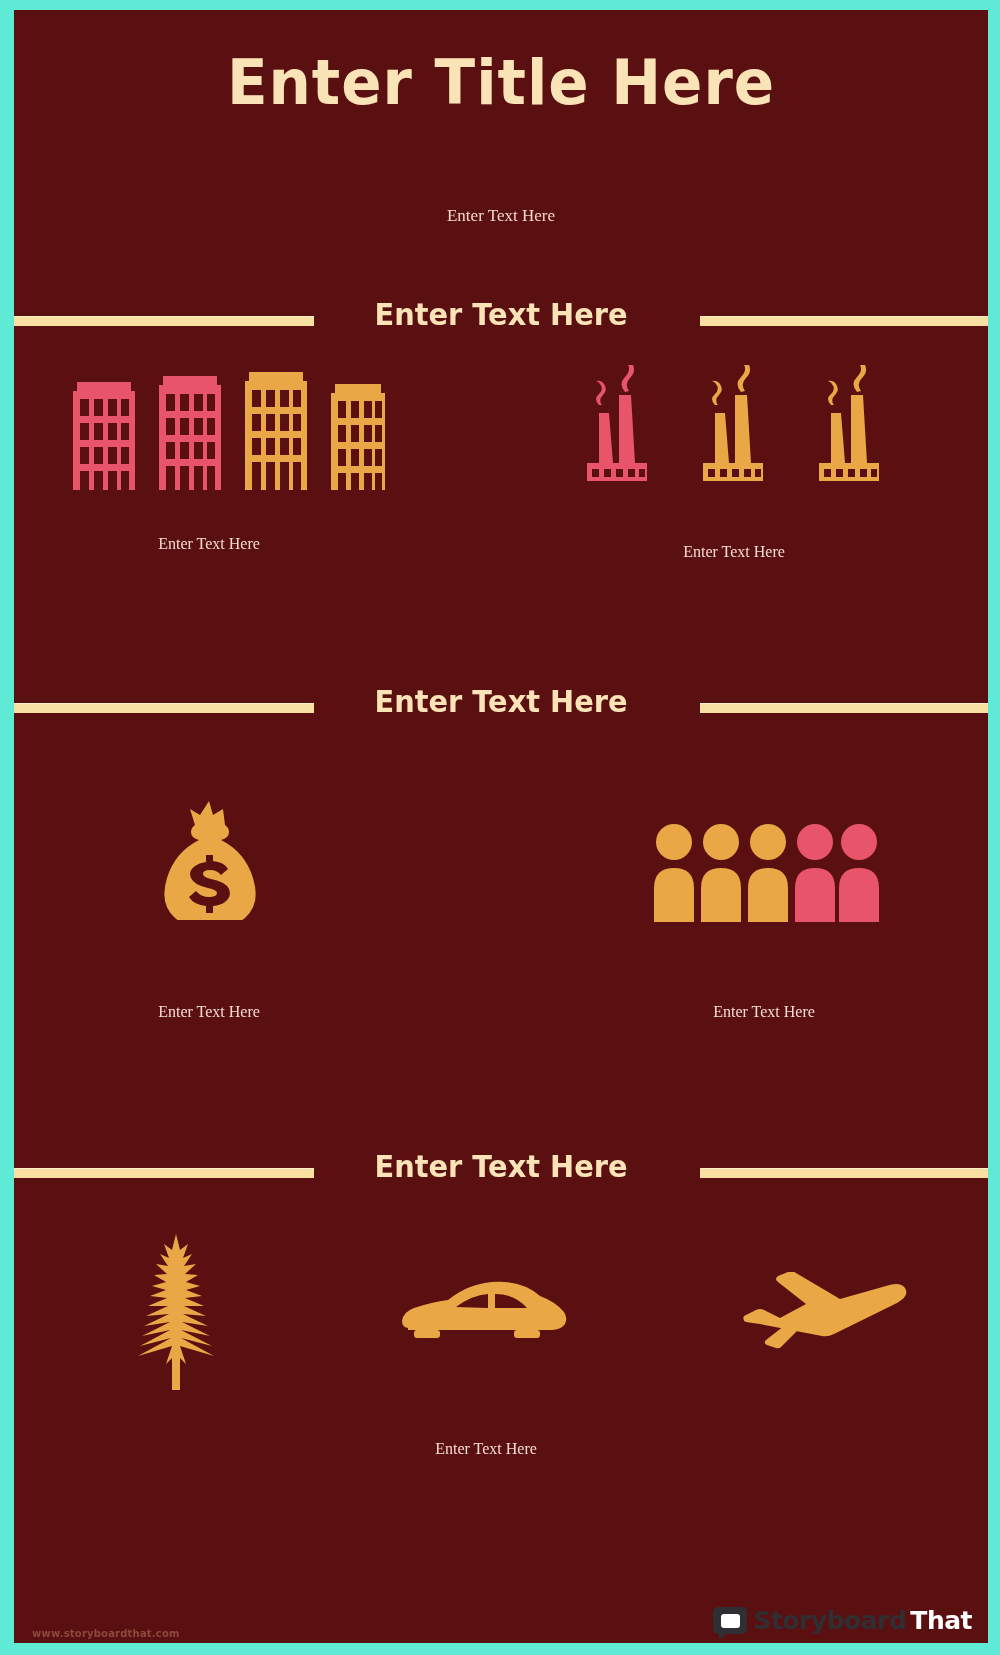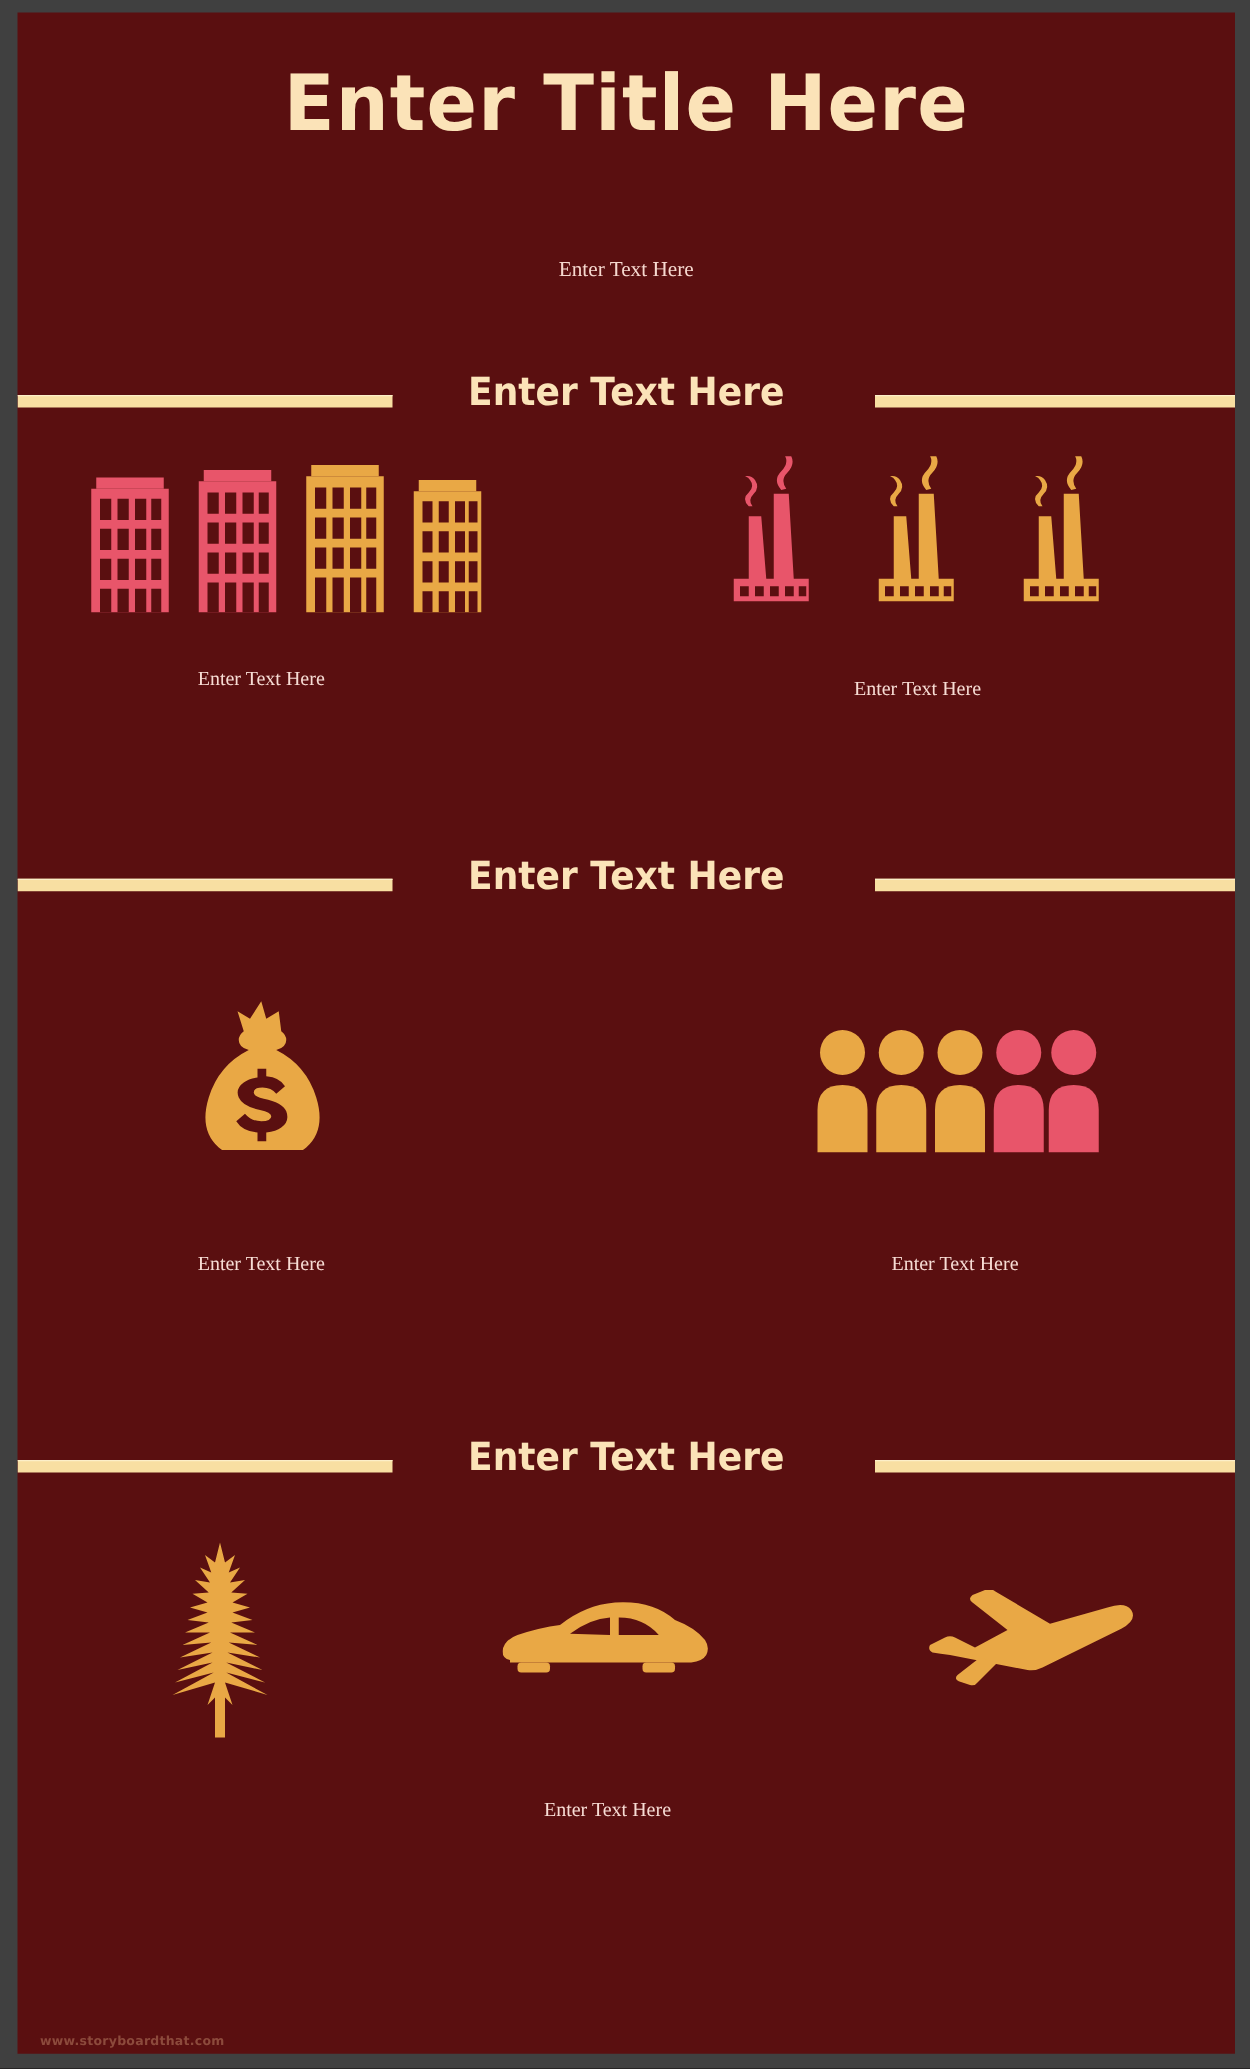--- a/index.html
+++ b/index.html
@@ -1,20 +1,20 @@
 <!DOCTYPE html>
 <html><head>
 <meta charset="utf-8">
 <style>
   html,body{margin:0;padding:0;background:#000;}
   body{width:1000px;height:1655px;font-family:"Liberation Sans",sans-serif;overflow:hidden;}
 
   #poster{
     position:relative;width:1000px;height:1655px;
-    background:#404040;box-sizing:border-box;
+    background:#5eead4;box-sizing:border-box;
     padding:10px 12px 12px 14px;
   }
   #canvas{
     position:relative;width:100%;height:100%;
     background:#5A0F10;overflow:hidden;
   }
 
   
   .title{
     position:absolute;left:0;right:0;top:36px;
@@ -312,15 +312,22 @@
   <div class="iconwrap" style="left:724px;top:1262px;">
     <svg width="170" height="80" viewBox="0 0 170 80" xmlns="http://www.w3.org/2000/svg">
       <path fill="#E9A845" d="M8 50 q-4 -2 -2 -6 l12 -6 q4 -2 8 0 l16 8 L68 32 L40 10 q-4 -3 0 -6 l10 -4 q4 -2 8 1 l44 26 L148 14 q14 -5 19 2 q5 8 -8 15 L96 62 q-6 3 -12 2 L22 52 q-8 -1 -14 -2 Z"></path>
       <path fill="#E9A845" d="M60 58 L44 74 q-2 3 -6 2 l-9 -3 q-4 -2 -1 -5 l18 -14 Z"></path>
     </svg>
   </div>
 
   <div class="caption" style="left:312px;top:1430px;">Enter Text Here</div>
 
   <div class="wm">www.storyboardthat.com</div>
+  <div class="sbt">
+    <span class="bubble">
+          <span class="inner"></span>
+        </span>
+    <span class="w1">Storyboard</span>
+    <span class="w2">That</span>
+  </div>
 
 </div>
 </div>
 
 </body></html>

